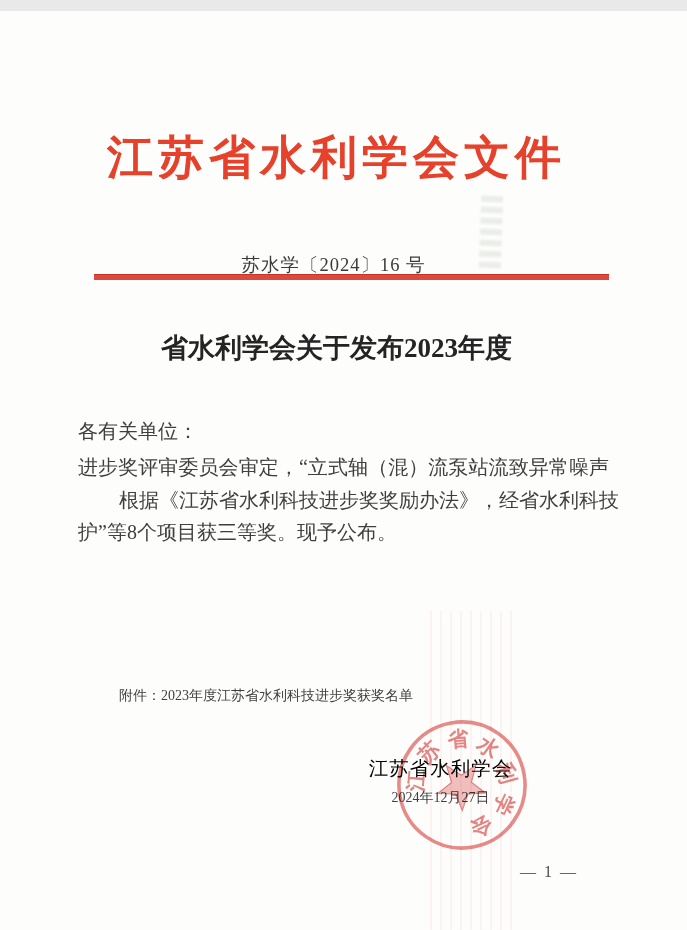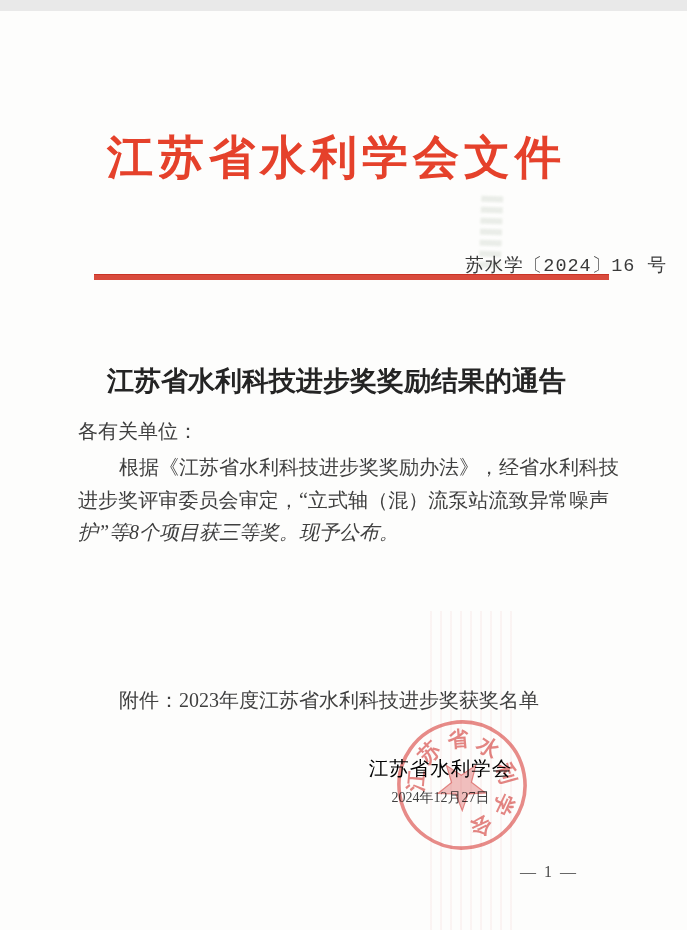--- a/index.html
+++ b/index.html
@@ -42,25 +42,24 @@
     text-align: center;
     font-size: 46px;
     font-weight: 700;
     letter-spacing: 5px;
     color: #e5412b;
     white-space: nowrap;
   }
   .doc-number {
     position: absolute;
     top: 241px; left: 0; right: 20px;
-    text-align: right;
+    text-align: center;
     font-size: 18.5px;
     letter-spacing: 1px;
     color: #3a3a3a;
-    font-family: Liberation Mono, monospace;
   }
   .red-rule {
     position: absolute;
     left: 94px; top: 263px;
     width: 515px; height: 5px;
     background: #d94b3d;
     border-top: 1px solid #c93325;
   }
   .title-line {
     position: absolute;
@@ -87,25 +86,25 @@
     color: #3f3f3f;
   }
   .body-line {
     height: 32.6px;
     line-height: 32.6px;
     white-space: nowrap;
     text-align: justify;
     text-align-last: justify;
   }
   .body-line.indent { text-indent: 41px; }
-  .body-line.last { text-align-last: left; font-style: italic; }
+  .body-line.last { text-align-last: left; }
   .attachment {
     position: absolute;
     left: 119px; top: 676px;
-    font-size: 20px;
+    font-size: 14px;
     color: #3f3f3f;
     white-space: nowrap;
   }
   .signer { top: 744px; font-size: 19.5px; letter-spacing: 1px; position: absolute; left: 348px; width: 185px; text-align:center;}
   .sign-date { top: 778px; font-size: 14px; position: absolute; left: 348px; width: 185px; text-align:center; color:#3f3f3f;}
   .seal {
     position: absolute;
     left: 377px; top: 689px;
     width: 170px; height: 170px;
     transform: rotate(35deg);
@@ -149,27 +148,27 @@
 
   <div class="streaks"></div>
   <div class="bleed"></div>
 
   <div class="header-title">江苏省水利学会文件</div>
 
   <div class="doc-number">苏水学〔2024〕16 号</div>
 
   <div class="red-rule"></div>
 
-  <div class="title-line l2">江苏省水利科技进步奖奖励结果的通告</div>
+  <div class="title-line l1">省水利学会关于发布2023年度</div>
 
   <div class="salutation">各有关单位：</div>
 
   <div class="body-block">
+    <div class="body-line">进步奖评审委员会审定，“立式轴（混）流泵站流致异常噪声</div>
     <div class="body-line indent">根据《江苏省水利科技进步奖奖励办法》，经省水利科技</div>
-    <div class="body-line">进步奖评审委员会审定，“立式轴（混）流泵站流致异常噪声</div>
     <div class="body-line last">护”等8个项目获三等奖。现予公布。</div>
   </div>
 
   <div class="attachment">附件：2023年度江苏省水利科技进步奖获奖名单</div>
 
   <div class="signer">江苏省水利学会</div>
 
   <div class="sign-date">2024年12月27日</div>
 
   <svg class="seal" viewBox="0 0 170 170">

